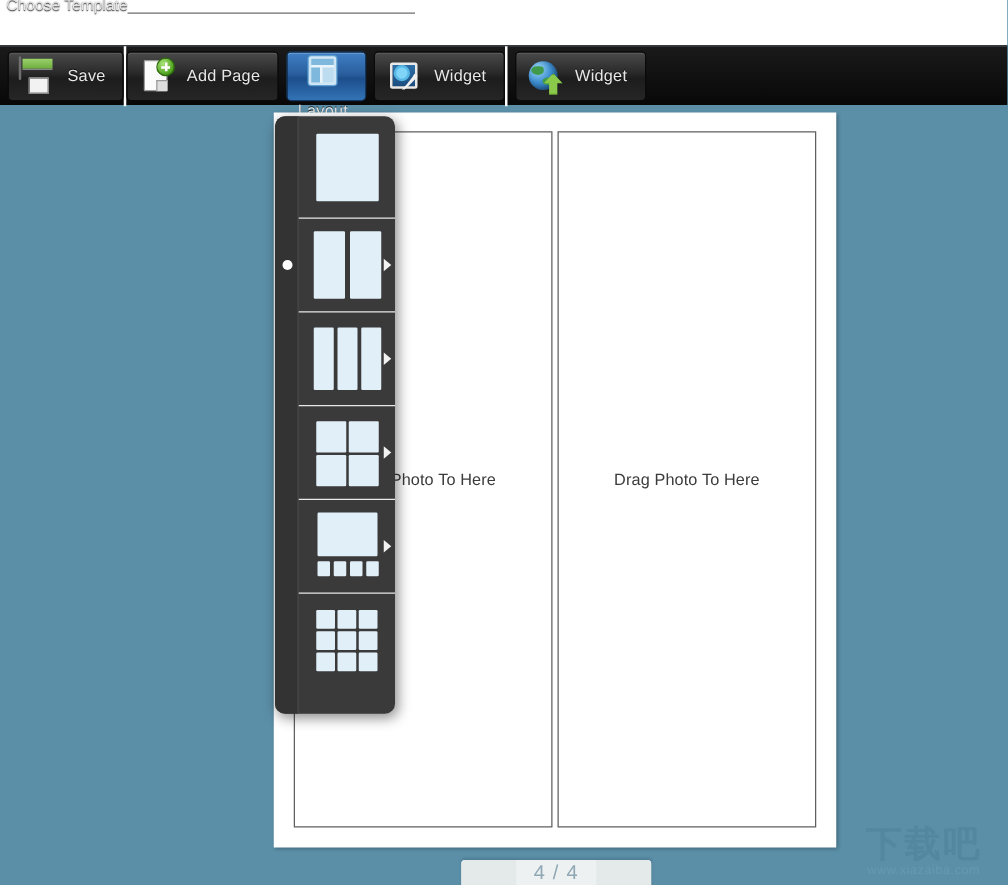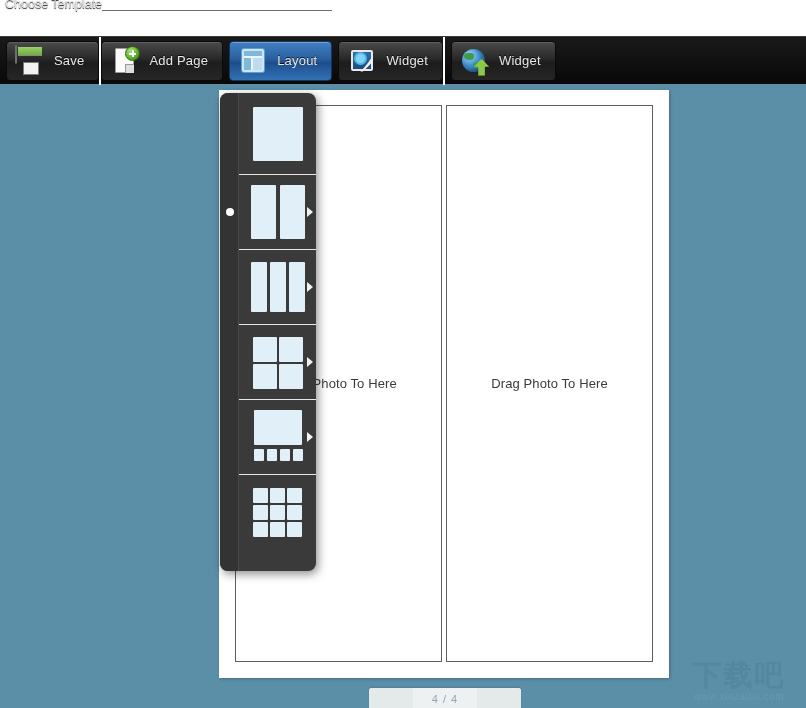--- a/index.html
+++ b/index.html
@@ -33,20 +33,21 @@
     background: linear-gradient(180deg,#4a4a4a 0%,#2c2c2c 40%,#1d1d1d 55%,#262626 100%);
     border: 1px solid #0a0a0a;
     box-shadow: inset 0 1px 0 rgba(255,255,255,0.12);
     cursor: pointer;
     gap: 9px;
   }
   .tb-btn.active {
     background: linear-gradient(180deg,#3f7fc4 0%,#2a5f9e 45%,#1d4e8c 55%,#3273b5 100%);
     border: 1px solid #12365e;
     box-shadow: inset 0 1px 0 rgba(255,255,255,0.28);
+    flex-direction: column;
   }
   .tb-label {
     color: #e8e8e8; font-size: 13px; letter-spacing: .2px;
     text-shadow: 0 -1px 0 rgba(0,0,0,.8);
     white-space: nowrap;
   }
   .tb-sep {
     width: 2px; height: 48px; background: #ffffff; flex: 0 0 2px;
   }
   .tb-pad { width: 6px; flex: 0 0 6px; }
@@ -231,21 +232,21 @@
   .page-nav {
     position:absolute; left:369px; top:688px; width:152px; height:22px;
     background:#eef1f2;
     border-radius:3px 3px 0 0;
     display:flex; align-items:center;
     box-shadow: 0 -1px 2px rgba(0,0,0,.12);
     overflow:hidden;
   }
   .nav-btn { width:44px; height:100%; background:#e4e9ea; }
   .nav-count {
-    flex:1; text-align:center; color:#8fa8b4; font-size:11px;
+    flex:1; text-align:center; color:#8fa8b4; font-size:16px;
     letter-spacing:1px;
   }
 
   
   .watermark {
     position:absolute; right:6px; bottom:4px;
     width:122px; height:46px;
     opacity:.55;
     pointer-events:none;
     display:flex; flex-direction:column; align-items:center; justify-content:center;

